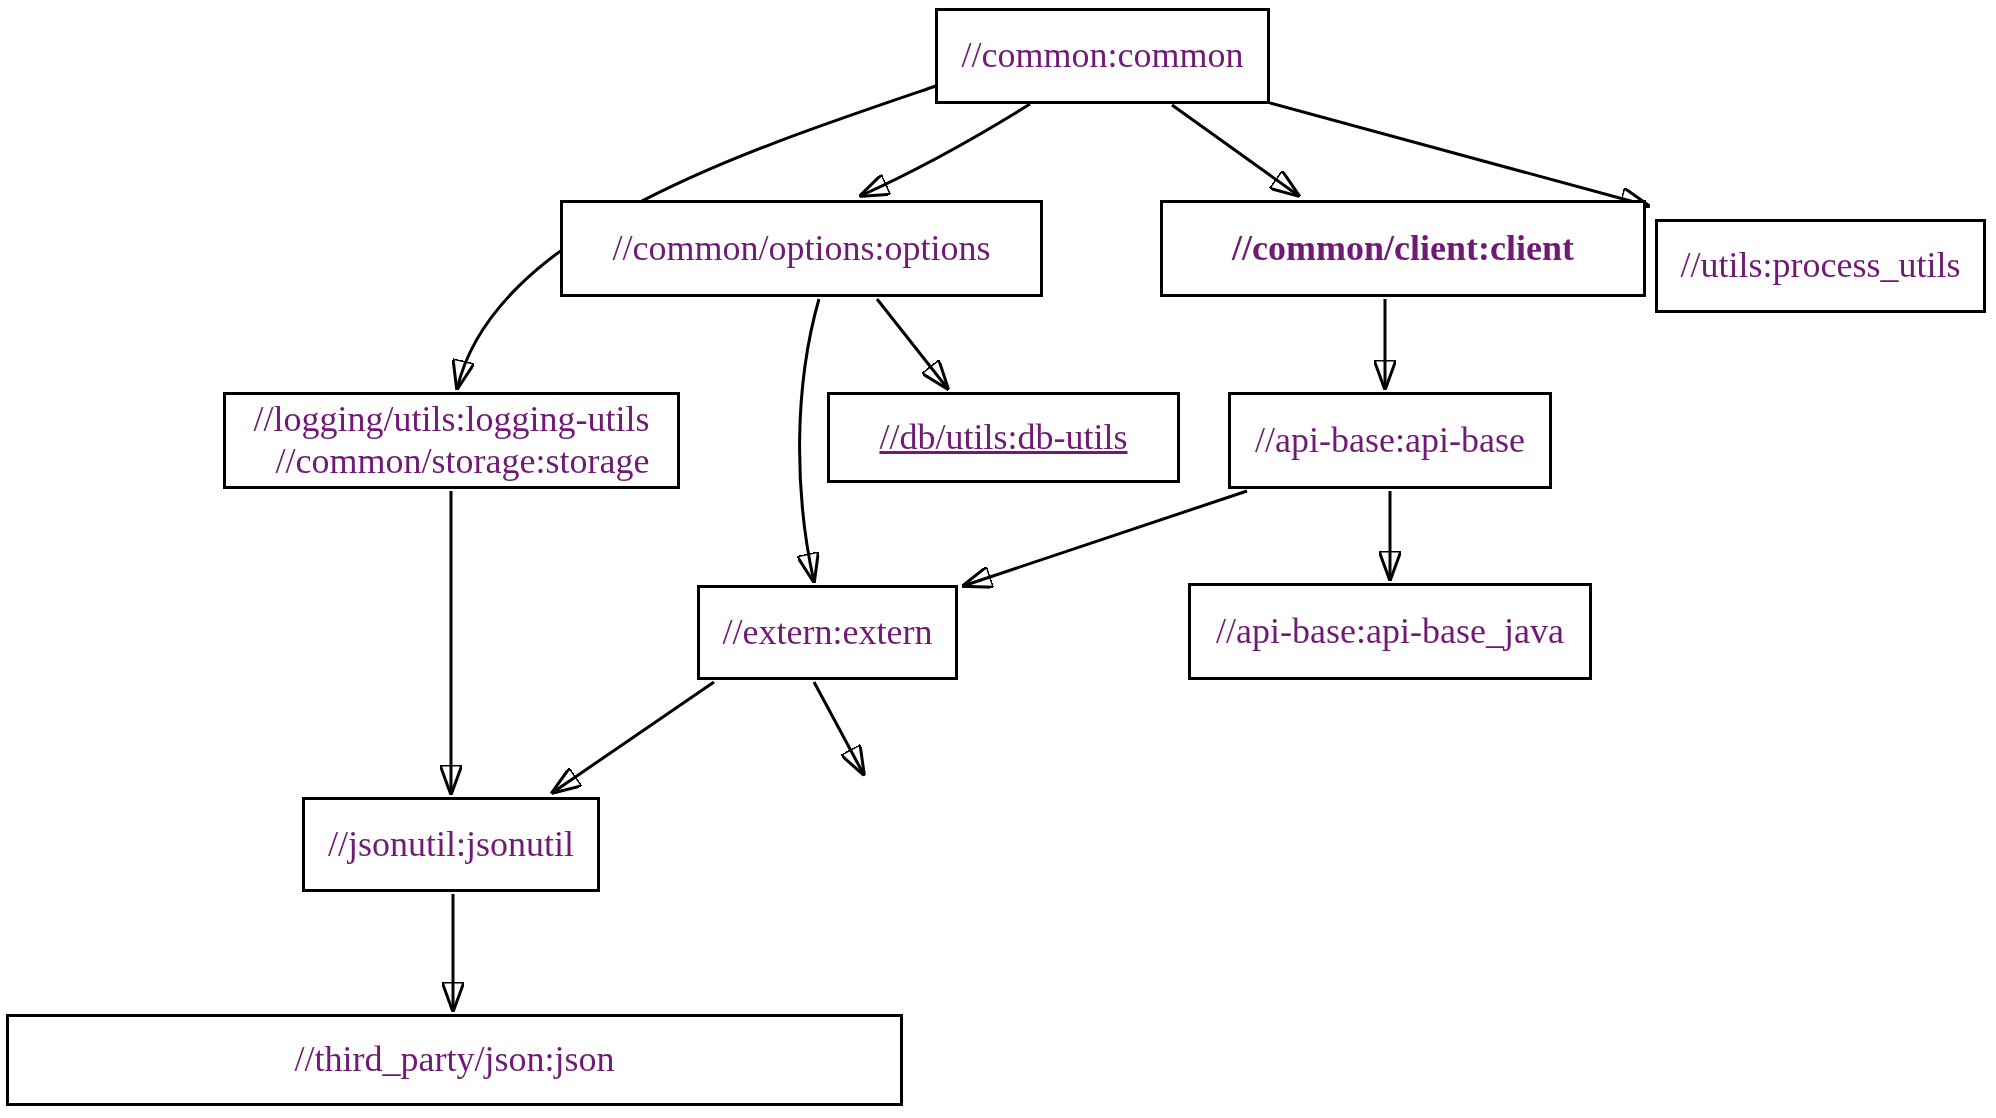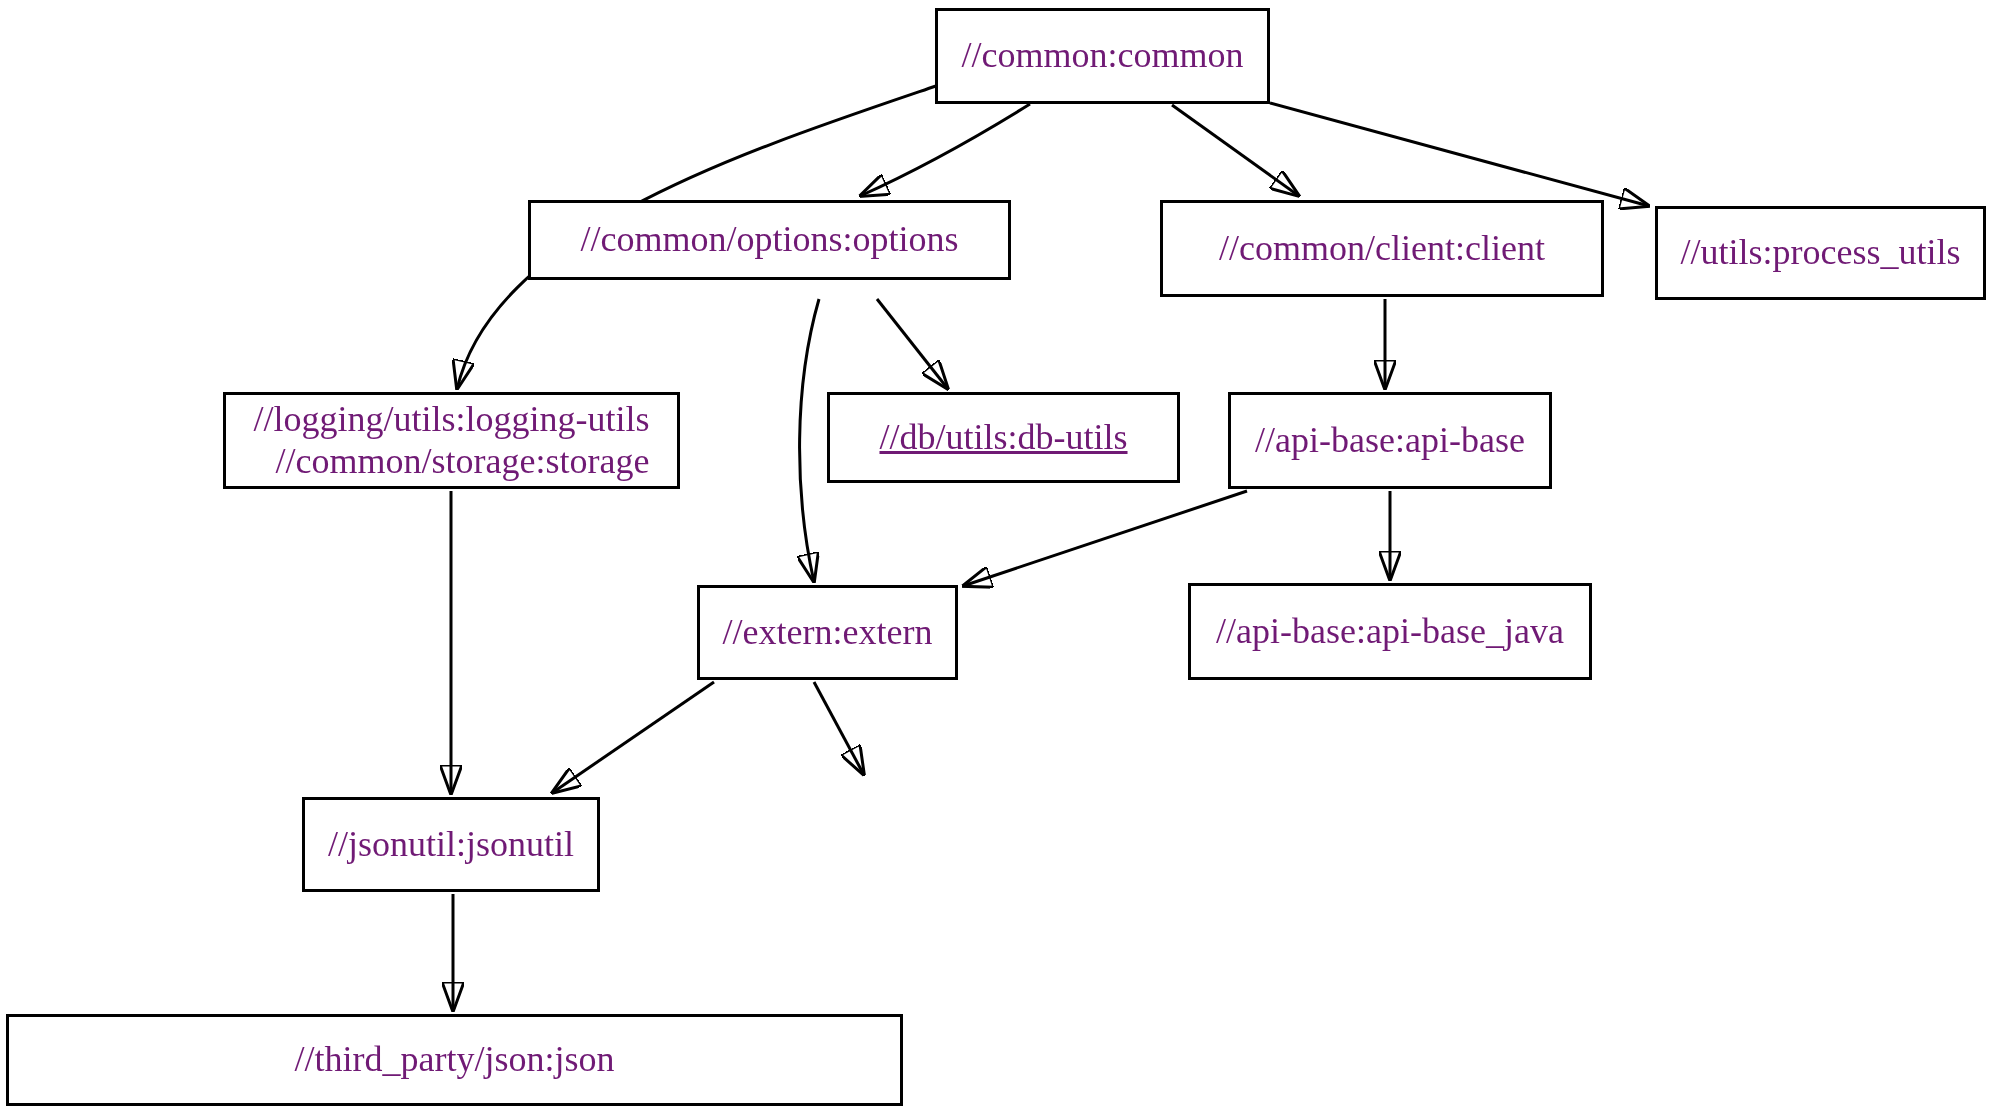--- a/index.html
+++ b/index.html
@@ -36,23 +36,23 @@
     align-items: center;
     justify-content: center;
     text-align: center;
     font-family: "Liberation Serif", "DejaVu Serif", serif;
     font-size: 36px;
     line-height: 1.16;
     white-space: pre-line;
   }
   
   #n-common   { left: 935px;  top: 8px;    width: 335px; height: 96px; }
-  #n-options  { left: 528px;  top: 200px;  width: 483px; height: 80px; }
-  #n-client   { left: 1160px; top: 200px;  width: 444px; height: 97px; }
-  #n-process  { left: 1655px; top: 206px;  width: 331px; height: 94px; }
+  #n-options  { left: 560px;  top: 200px;  width: 483px; height: 97px; }
+  #n-client   { left: 1160px; top: 200px;  width: 486px; height: 97px; font-weight: bold; }
+  #n-process  { left: 1655px; top: 219px;  width: 331px; height: 94px; }
   #n-storage  { left: 223px;  top: 392px;  width: 457px; height: 97px; text-align: right; }
   #n-db       { left: 827px;  top: 392px;  width: 353px; height: 91px; text-decoration: underline; }
   #n-api      { left: 1228px; top: 392px;  width: 324px; height: 97px; }
   #n-extern   { left: 697px;  top: 585px;  width: 261px; height: 95px; }
   #n-java     { left: 1188px; top: 583px;  width: 404px; height: 97px; }
   #n-jsonutil { left: 302px;  top: 797px;  width: 298px; height: 95px; }
   #n-lazy     { left: 646px;  top: 778px;  width: 494px; height: 132px; }
   #n-third    { left: 6px;    top: 1014px; width: 897px; height: 92px; }
 </style>
 </head>

